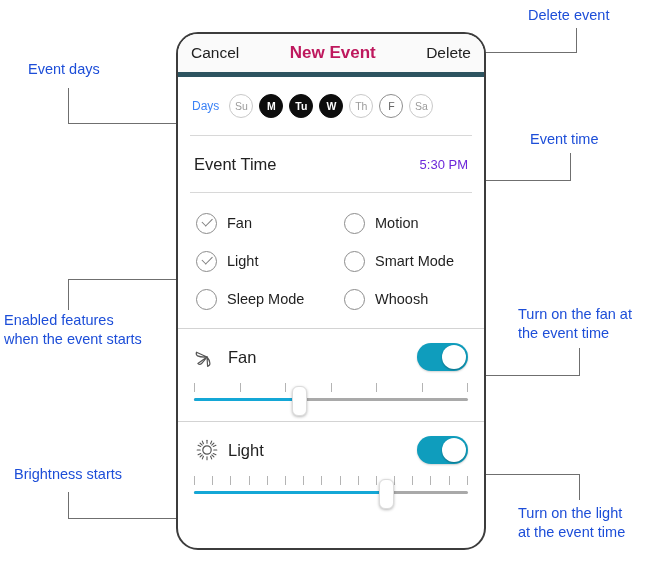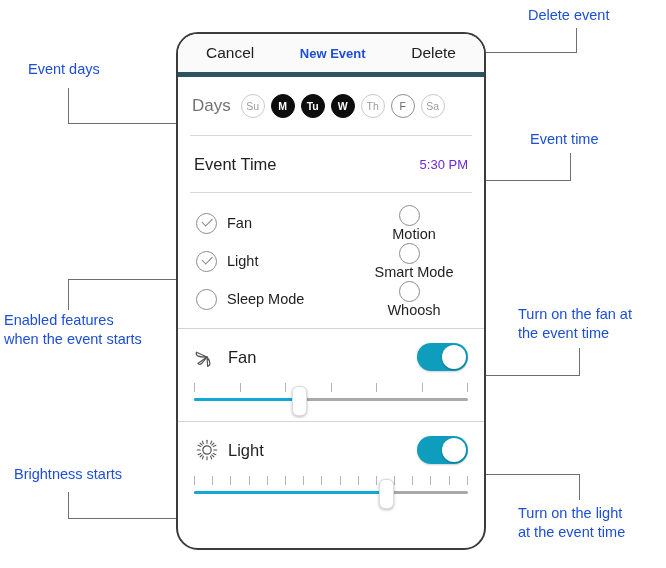--- a/index.html
+++ b/index.html
@@ -47,31 +47,31 @@
   }
 
   
   .navbar {
     position: relative;
     height: 38px;
     background: #fafafa;
     display: flex;
     align-items: center;
     justify-content: space-between;
-    padding: 0 28px;
+    padding: 0 13px;
     box-sizing: border-box;
   }
   .navbar .nb-side {
     font-size: 15.5px;
     color: #222;
   }
   .navbar .nb-title {
-    font-size: 13px;
+    font-size: 17px;
     font-weight: bold;
-    color: #1d4ed8;
+    color: #be185d;
     text-align: right;
   }
   .navrule {
     height: 5px;
     background: #2d5460;
   }
 
   
   .hrule {
     height: 1px;
@@ -85,22 +85,22 @@
 
   
   .days-row {
     display: flex;
     align-items: center;
     height: 58px;
     padding: 0 14px;
     box-sizing: border-box;
   }
   .days-label {
-    font-size: 17px;
-    color: #737373;
+    font-size: 12px;
+    color: #3b82f6;
     margin-right: 10px;
   }
   .day-pills {
     display: flex;
     gap: 6px;
   }
   .day {
     width: 24px;
     height: 24px;
     border-radius: 50%;
@@ -147,21 +147,21 @@
     display: flex;
     height: 38px;
     align-items: center;
   }
   .feat {
     display: flex;
     align-items: center;
     flex: 1;
   }
   .feat:first-child { padding-left: 18px; }
-  .feat:last-child  { padding-left: 8px; flex-direction: column; }
+  .feat:last-child  { padding-left: 8px; }
   .circle {
     width: 21px;
     height: 21px;
     border-radius: 50%;
     border: 1.3px solid #8c8c8c;
     box-sizing: border-box;
     margin-right: 10px;
     flex: none;
     position: relative;
   }

